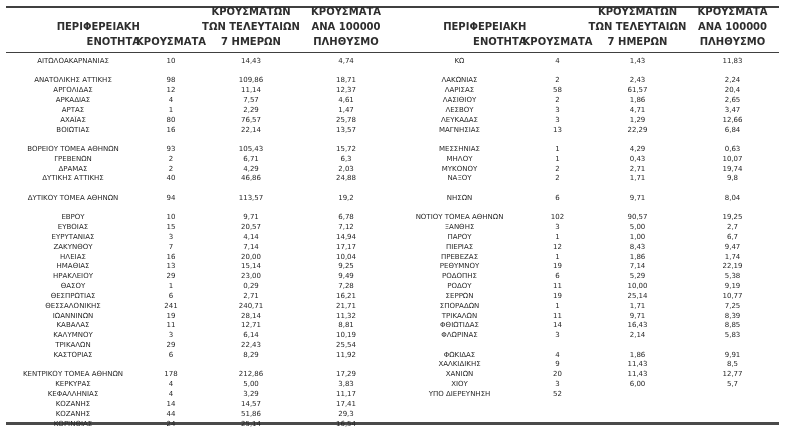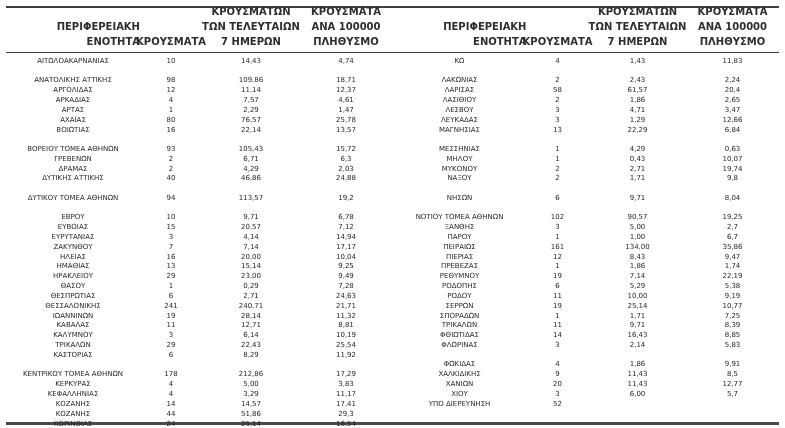--- a/index.html
+++ b/index.html
@@ -186,21 +186,21 @@
         <div class="trow">
           <div class="cell c0">ΘΑΣΟΥ</div>
           <div class="cell c1">1</div>
           <div class="cell c2">0,29</div>
           <div class="cell c3">7,28</div>
         </div>
         <div class="trow">
           <div class="cell c0">ΘΕΣΠΡΩΤΙΑΣ</div>
           <div class="cell c1">6</div>
           <div class="cell c2">2,71</div>
-          <div class="cell c3">24,63</div>
+          <div class="cell c3">16,21</div>
         </div>
         <div class="trow">
           <div class="cell c0">ΘΕΣΣΑΛΟΝΙΚΗΣ</div>
           <div class="cell c1">241</div>
           <div class="cell c2">240,71</div>
           <div class="cell c3">21,71</div>
         </div>
         <div class="trow">
           <div class="cell c0">ΙΩΑΝΝΙΝΩΝ</div>
           <div class="cell c1">19</div>
@@ -351,26 +351,20 @@
           <div class="cell c0">ΞΑΝΘΗΣ</div>
           <div class="cell c1">3</div>
           <div class="cell c2">5,00</div>
           <div class="cell c3">2,7</div>
         </div>
         <div class="trow">
           <div class="cell c0">ΠΑΡΟΥ</div>
           <div class="cell c1">1</div>
           <div class="cell c2">1,00</div>
           <div class="cell c3">6,7</div>
-        </div>
-        <div class="trow">
-          <div class="cell c0">ΠΕΙΡΑΙΩΣ</div>
-          <div class="cell c1">161</div>
-          <div class="cell c2">134,00</div>
-          <div class="cell c3">35,86</div>
         </div>
         <div class="trow">
           <div class="cell c0">ΠΙΕΡΙΑΣ</div>
           <div class="cell c1">12</div>
           <div class="cell c2">8,43</div>
           <div class="cell c3">9,47</div>
         </div>
         <div class="trow">
           <div class="cell c0">ΠΡΕΒΕΖΑΣ</div>
           <div class="cell c1">1</div>

